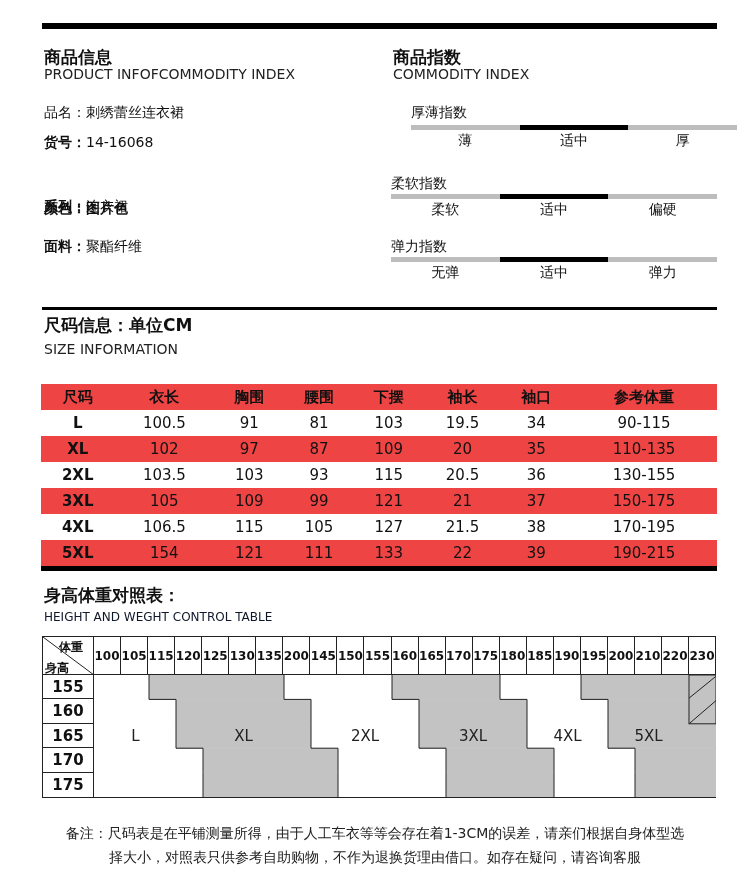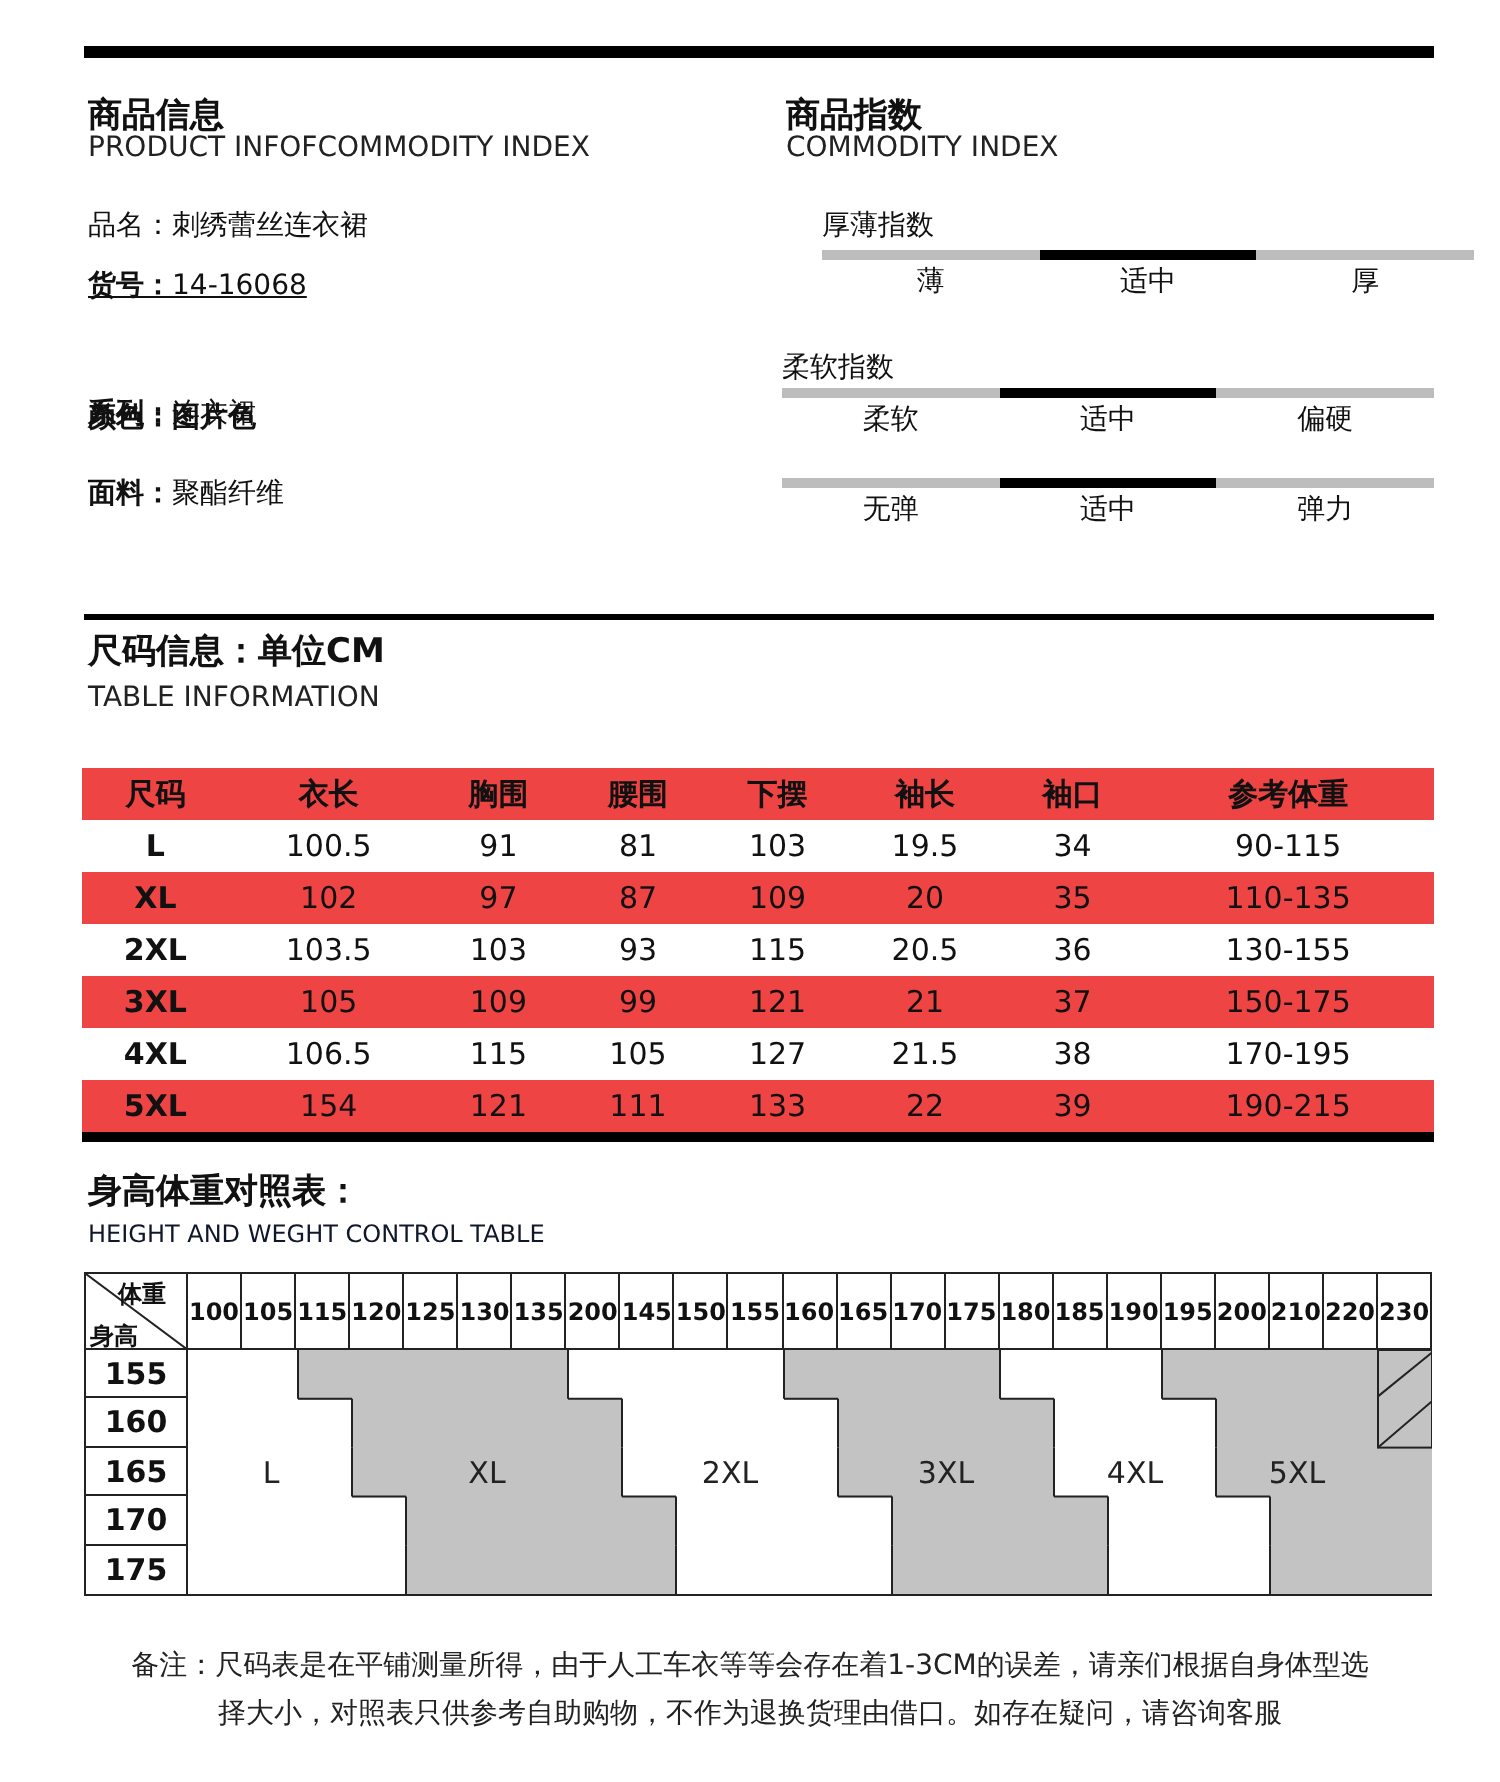--- a/index.html
+++ b/index.html
@@ -37,21 +37,21 @@
 </style>
 </head>
 <body>
 
 <div class="abs bar-black" style="left:42px;top:23px;width:675px;height:6px;"></div>
 
 <div class="abs h-cn" style="left:44px;top:46px;">商品信息</div>
 <div class="abs h-en" style="left:44px;top:66px;">PRODUCT INFOFCOMMODITY INDEX</div>
 
 <div class="abs info-line" style="left:44px;top:104px;"><span>品名：</span><span>刺绣蕾丝连衣裙</span></div>
-<div class="abs info-line" style="left:44px;top:134px;text-decoration:underline;"><b>货号：</b><span>14-16068</span></div>
+<div class="abs info-line" style="left:44px;top:134px;"><b>货号：</b><span>14-16068</span></div>
 <div class="abs info-line" style="left:44px;top:178px;margin-top:20px;"><b>系列：</b><span>连衣裙</span></div>
 <div class="abs info-line" style="left:44px;top:200px;"><b>颜色：</b><b>图片色</b></div>
 <div class="abs info-line" style="left:44px;top:238px;"><b>面料：</b><span>聚酯纤维</span></div>
 
 <div class="abs h-cn" style="left:393px;top:46px;">商品指数</div>
 <div class="abs h-en" style="left:393px;top:66px;">COMMODITY INDEX</div>
 
 <div class="abs" style="left:391px;top:104px;width:326px;margin-left:20px;">
   <div class="idx-label">厚薄指数</div>
   <div class="idx-bar" style="margin-top:3px;">
@@ -72,36 +72,37 @@
       <span class="on"></span>
       <span></span>
     </div>
   <div class="idx-opts" style="margin-top:2px;">
     <span>柔软</span>
     <span>适中</span>
     <span>偏硬</span>
   </div>
 </div>
 <div class="abs" style="left:391px;top:238px;width:326px;">
+  <div class="idx-label">弹力指数</div>
   <div class="idx-bar" style="margin-top:1px;">
       <span></span>
       <span class="on"></span>
       <span></span>
     </div>
   <div class="idx-opts" style="margin-top:2px;">
     <span>无弹</span>
     <span>适中</span>
     <span>弹力</span>
   </div>
 </div>
 
 <div class="abs bar-black" style="left:42px;top:307px;width:675px;height:3px;"></div>
 
 <div class="abs h-cn" style="left:44px;top:314px;">尺码信息：单位CM</div>
-<div class="abs h-en" style="left:44px;top:341px;">TABLE INFORMATION</div>
+<div class="abs h-en" style="left:44px;top:341px;">SIZE INFORMATION</div>
 
 <div class="abs" style="left:41px;top:384px;">
   <table class="size">
     <tbody>
         <tr class="g">
       <th>尺码</th>
       <th>衣长</th>
       <th>胸围</th>
       <th>腰围</th>
       <th>下摆</th>

